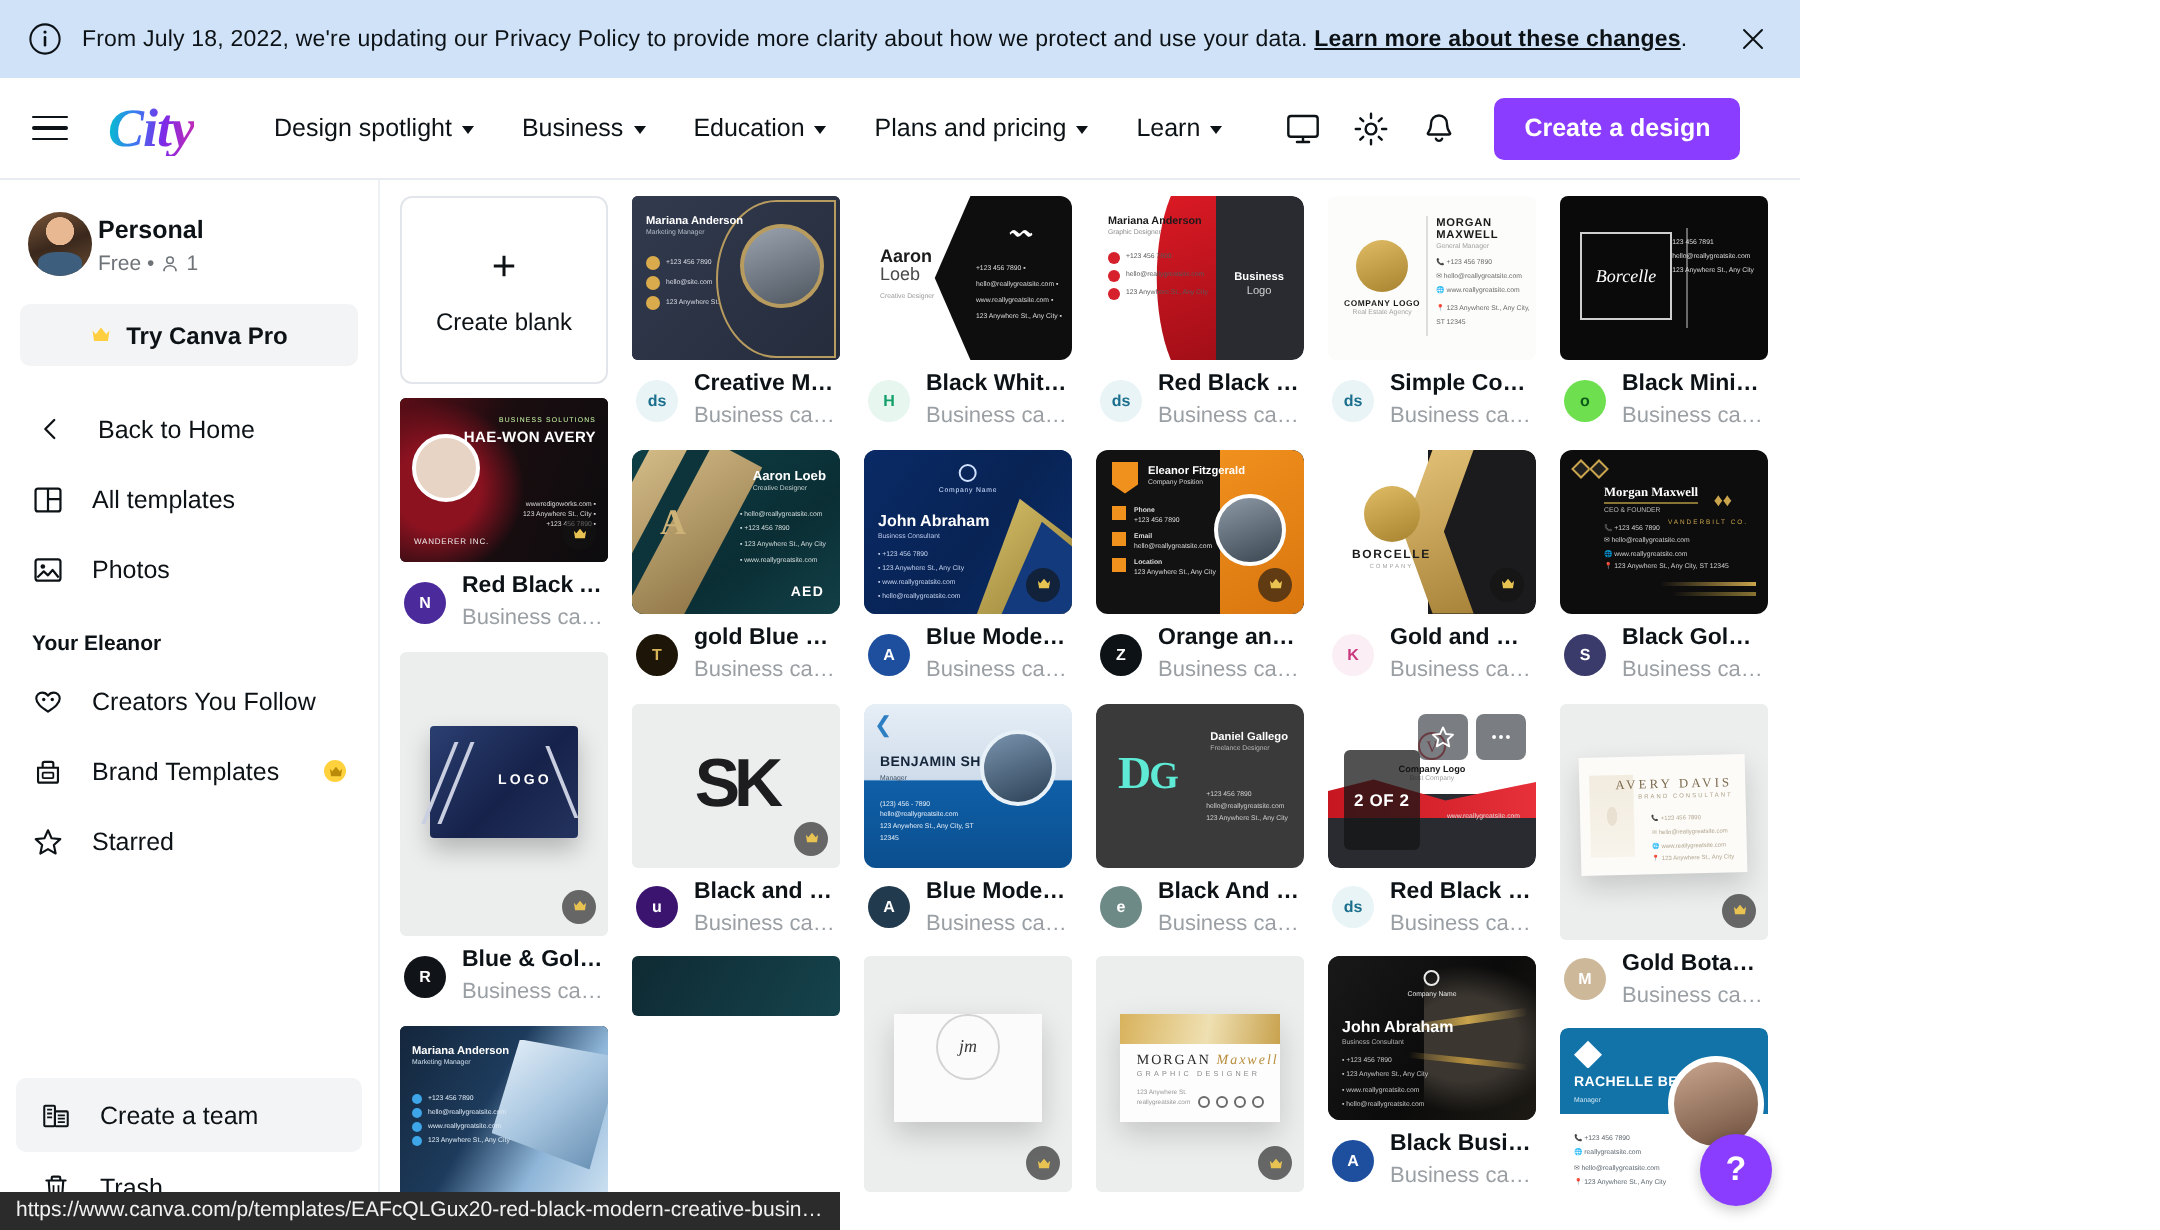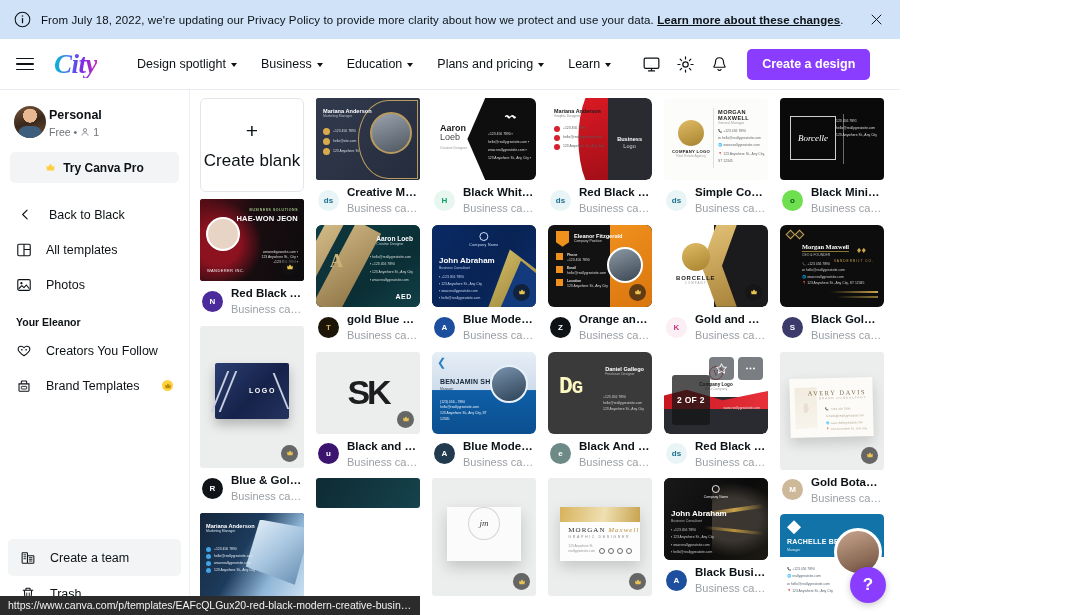--- a/index.html
+++ b/index.html
@@ -132,21 +132,21 @@
     font-size: 8.5px; font-weight: 700; padding: 20px 5px; border-radius: 3px; letter-spacing:.3px;text-align:center;
   }
 
   
   .create-blank {
     border: 1px solid #e2e6ea; border-radius: 6px; height: 94px; display: flex;
     flex-direction: column; align-items: center; justify-content: center; gap: 10px;
     cursor: pointer; background: #fff;
   }
   .cb-plus { font-size: 21px; font-weight: 300; color: #0d1216; line-height: 1; }
-  .cb-label { font-size: 17px; color: #0d1216; }
+  .cb-label { font-size: 12px; color: #0d1216; }
 
   
   .statusbar {
     position: absolute; left: 0; bottom: 0; background: #2b2b2b; color: #f1f1f1;
     font-size: 10.5px; padding: 3px 8px 4px 8px; max-width: 420px; white-space: nowrap;
     overflow: hidden; text-overflow: ellipsis; z-index: 40;
     font-family: "Liberation Sans", sans-serif;
   }
 
   
@@ -266,21 +266,21 @@
         <span>Try Canva Pro</span>
       </div>
 
       <div class="nav-list">
         <div class="snav snav-back">
           <span class="ic">
             <svg viewBox="0 0 16 16" width="13" height="13">
                 <path d="M10 2.5 L4.5 8 L10 13.5" fill="none" stroke="#0d1216" stroke-width="1.4" stroke-linecap="round" stroke-linejoin="round"></path>
               </svg>
           </span>
-          <span>Back to Black</span>
+          <span>Back to Home</span>
         </div>
 
         <div class="snav">
           <span class="ic">
             <svg viewBox="0 0 18 18" width="16" height="16">
                 <rect x="2" y="2.6" width="14" height="12.8" rx="1.4" fill="none" stroke="#0d1216" stroke-width="1.25"></rect>
                 <path d="M9 2.6 v12.8 M9 8.5 h7" stroke="#0d1216" stroke-width="1.25"></path>
               </svg>
           </span>
           <span>All templates</span>
@@ -320,20 +320,28 @@
               </svg>
           </span>
           <span>Brand Templates</span>
           <span class="crown-dot">
             <svg viewBox="0 0 12 12" width="8" height="8">
                 <path d="M1.4 3.6l1.8 1.9L6 2.1l2.8 3.4 1.8-1.9-.9 5.6H2.3z" fill="#b98b09"></path>
               </svg>
           </span>
         </div>
 
+        <div class="snav">
+          <span class="ic">
+            <svg viewBox="0 0 18 18" width="16" height="16">
+                <path d="M9 2.4 L11 6.9 L15.9 7.4 L12.3 10.7 L13.3 15.5 L9 13 L4.7 15.5 L5.7 10.7 L2.1 7.4 L7 6.9z" fill="none" stroke="#0d1216" stroke-width="1.2" stroke-linejoin="round"></path>
+              </svg>
+          </span>
+          <span>Starred</span>
+        </div>
       </div>
 
       <div class="sb-bottom">
         <div class="snav hl">
           <span class="ic">
             <svg viewBox="0 0 18 18" width="16" height="16">
                 <rect x="2.4" y="3.2" width="6" height="11.6" rx=".6" fill="none" stroke="#0d1216" stroke-width="1.15"></rect>
                 <rect x="8.4" y="6.4" width="7.2" height="8.4" rx=".6" fill="none" stroke="#0d1216" stroke-width="1.15"></rect>
                 <path d="M10 8.6h4M10 10.5h4M10 12.4h4" stroke="#0d1216" stroke-width="1"></path>
                 <path d="M4 5.4h2.8M4 7.6h2.8M4 9.8h2.8" stroke="#0d1216" stroke-width="1"></path>
@@ -363,21 +371,21 @@
             <div class="cb-plus">+</div>
             <div class="cb-label">Create blank</div>
           </div>
 
           <div class="tile">
             <div class="thumb" style="height:82px;background:#120a0c">
               <div class="card-art" style="background:radial-gradient(circle at 18% 55%, #8c1220 0 22%, transparent 45%),linear-gradient(110deg,#5b0d16 0%,#1b0d10 42%,#0c0c0e 100%)"></div>
               <div style="position:absolute;left:6px;top:18px;width:34px;height:34px;border-radius:50%;background:#e8d4c4;border:2px solid #fff"></div>
               <div style="position:absolute;right:6px;top:9px;text-align:right;color:#fff">
                 <div class="tiny2" style="letter-spacing:.6px;color:#cfa">BUSINESS SOLUTIONS</div>
-                <div style="font-size:7.5px;font-weight:700;letter-spacing:.2px;margin-top:1px">HAE-WON JEON</div>
+                <div style="font-size:7.5px;font-weight:700;letter-spacing:.2px;margin-top:1px">HAE-WON AVERY</div>
               </div>
               <div style="position:absolute;right:6px;bottom:16px;text-align:right;color:#ddd" class="tiny2">
                 <div>wwwredigoworks.com ▪</div>
                   <div>123 Anywhere St., City ▪</div>
                   <div>+123 456 7890 ▪</div>
               </div>
               <div style="position:absolute;left:7px;bottom:8px;color:#eee;font-size:4px;letter-spacing:.4px">WANDERER INC.</div>
               <div class="crown-badge">
                 <svg viewBox="0 0 12 12" width="8" height="8">
                     <path d="M1.4 3.6l1.8 1.9L6 2.1l2.8 3.4 1.8-1.9-.9 5.6H2.3z" fill="#e8c352"></path>
@@ -685,21 +693,21 @@
               <div class="meta-av" style="background:#0d1216">Z</div>
               <div class="meta-txt">
                 <div class="meta-title">Orange and Black ...</div>
                 <div class="meta-sub">Business card by Ziipo...</div>
               </div>
             </div>
           </div>
 
           <div class="tile">
             <div class="thumb" style="height:82px;background:#3a3a3a;border-radius:6px">
-              <div style="position:absolute;left:11px;top:22px;color:#fef9c3;font-family:Liberation Mono, monospace;font-size:23px;font-weight:700;letter-spacing:-1px">D<span style="font-size:19px">G</span></div>
+              <div style="position:absolute;left:11px;top:22px;color:#5eead4;font-family:Liberation Serif, serif;font-size:23px;font-weight:700;letter-spacing:-1px">D<span style="font-size:19px">G</span></div>
               <div style="position:absolute;right:8px;top:14px;color:#fff;text-align:left">
                 <div style="font-size:5.6px;font-weight:700">Daniel Gallego</div>
                 <div class="tiny2" style="color:#b6b6b6">Freelance Designer</div>
               </div>
               <div class="tiny2" style="position:absolute;right:8px;top:42px;color:#cfcfcf;line-height:1.8">
                 <div>+123 456 7890</div>
                 <div>hello@reallygreatsite.com</div>
                 <div>123 Anywhere St., Any City</div>
               </div>
             </div>

